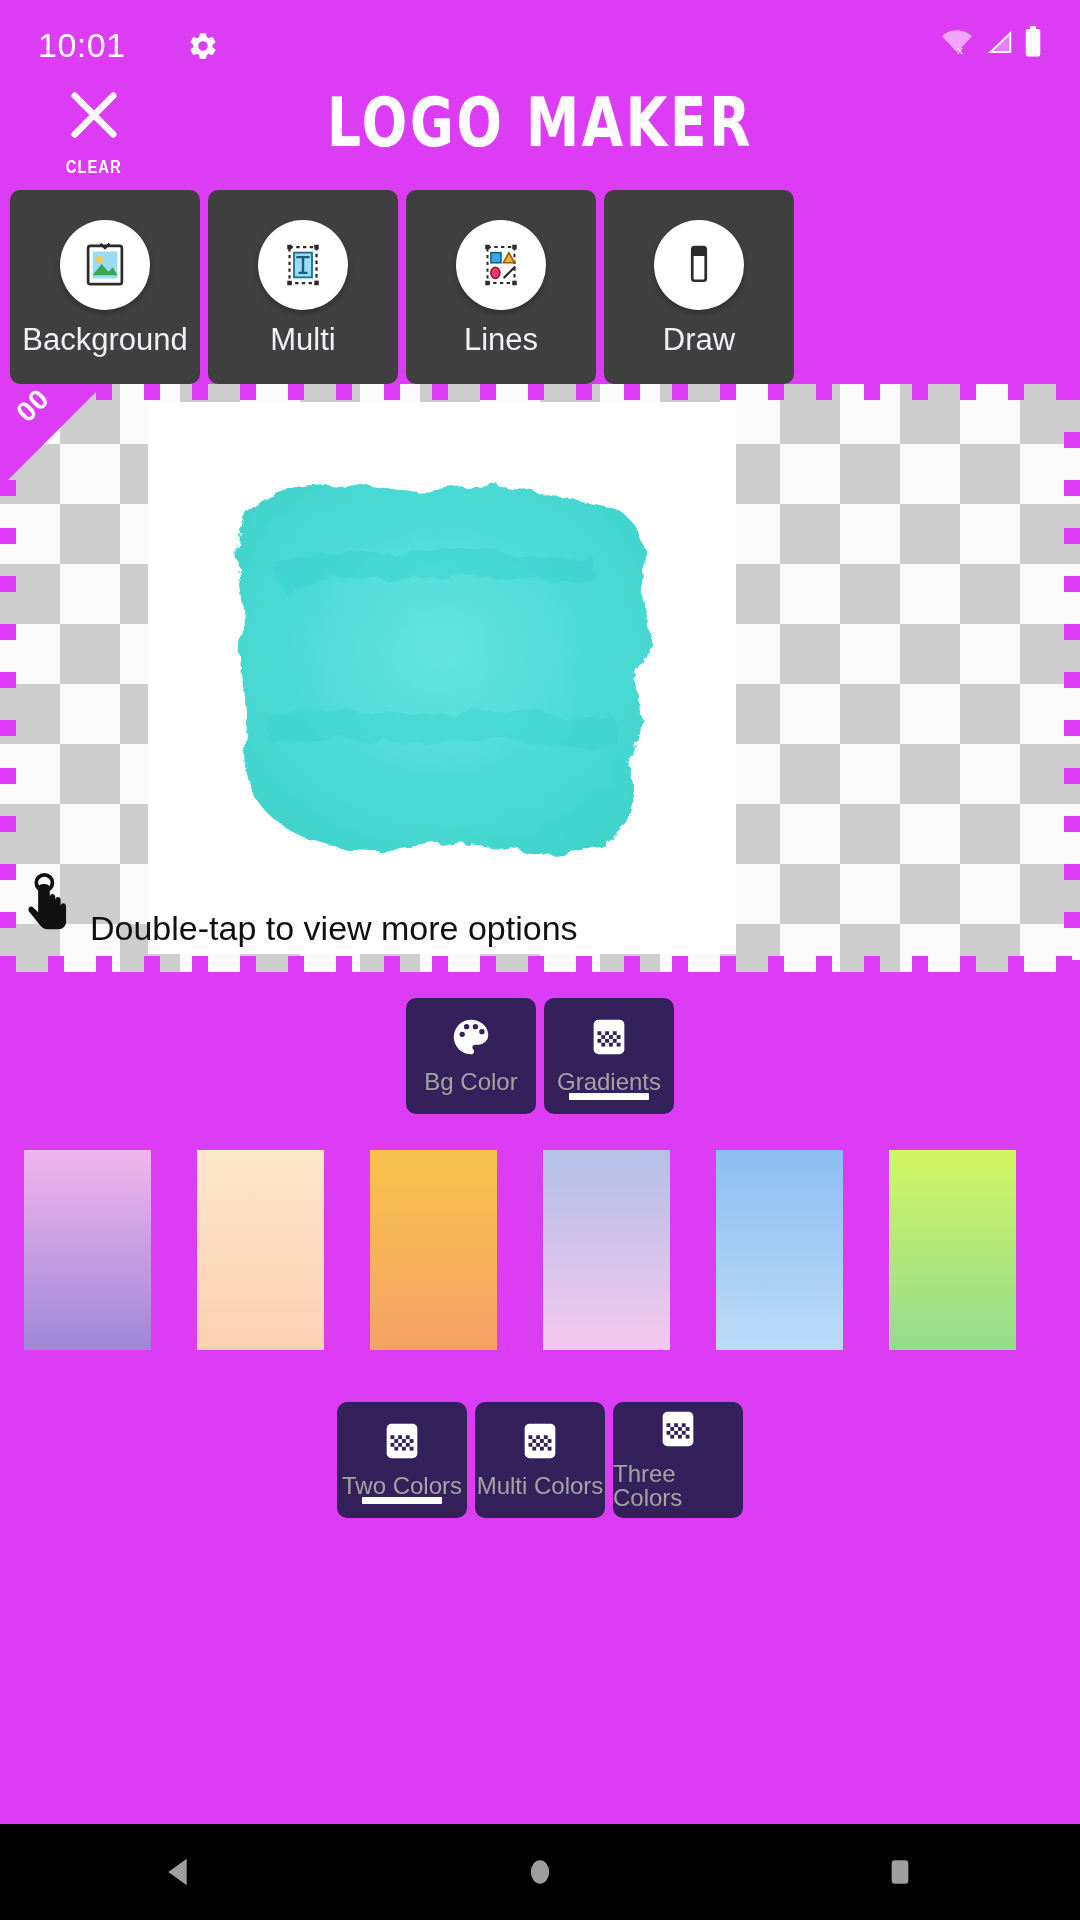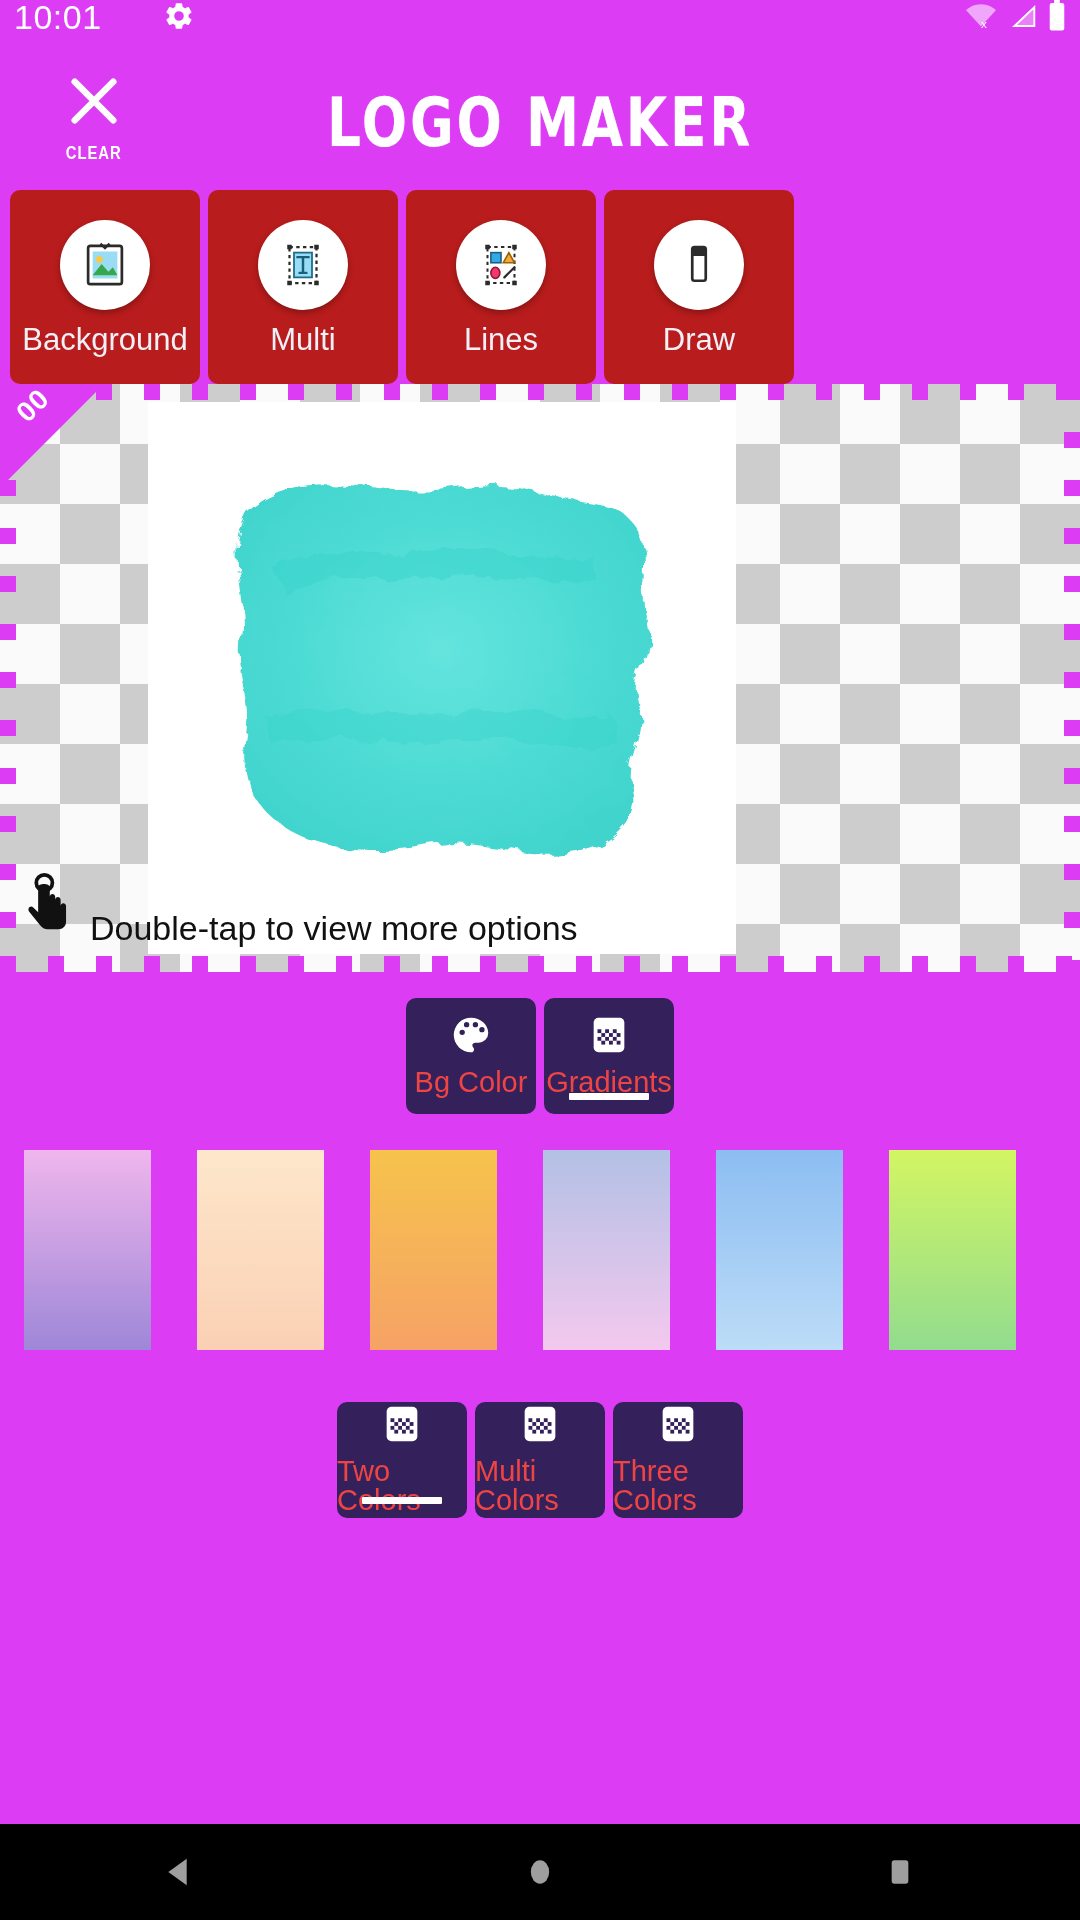--- a/index.html
+++ b/index.html
@@ -7,34 +7,34 @@
   body {
     font-family:"Liberation Sans", sans-serif;
     background:#DD3CF5;
     overflow:hidden;
     position:relative;
   }
 
   
   .statusbar{
     height:62px; width:100%;
-    display:flex; align-items:flex-start;
-    padding:0 14px;
+    display:flex; align-items:flex-end;
+    padding:0 38px;
     color:#ffffff;
     gap:39px;
   }
   .sb-time{ font-size:34px; letter-spacing:0.5px; line-height:1; }
   .sb-gear{ margin-left:22px; display:flex; align-items:center; }
   .sb-right{ margin-left:auto; display:flex; align-items:center; gap:10px; }
 
   
   .appbar{
     height:128px; width:100%;
     position:relative;
-    display:flex; align-items:flex-start; justify-content:space-between;
+    display:flex; align-items:flex-end; justify-content:space-between;
     padding:6px 34px 12px 34px;
   }
   .appbar-action{
     display:flex; flex-direction:column; align-items:center;
     width:120px; color:#fff;
   }
   .appbar-action .act-label{
     font-size:19px; font-weight:700; letter-spacing:1.2px;
     margin-top:4px;
     font-stretch:condensed;
@@ -55,21 +55,21 @@
 
   
   .cat-strip{
     display:flex; gap:8px;
     padding:0 10px;
     height:194px;
     overflow:hidden;
   }
   .cat-card{
     flex:0 0 190px;
-    background:#b91c1c;
+    background:#404040;
     border-radius:10px;
     display:flex; flex-direction:column;
     align-items:center; justify-content:center;
     gap:14px;
     position:relative;
   }
   .cat-bubble{
     width:90px; height:90px; border-radius:50%;
     background:#ffffff;
     display:flex; align-items:center; justify-content:center;
@@ -153,21 +153,21 @@
   .mode-btn{
     background:#34215C;
     border-radius:10px;
     width:130px; height:116px;
     display:flex; flex-direction:column;
     align-items:center; justify-content:center;
     gap:6px;
     position:relative;
     padding-bottom:4px;
   }
-  .mode-btn .m-label{ color:#ef4444; font-size:29px; line-height:1; }
+  .mode-btn .m-label{ color:#a3a3a3; font-size:24px; line-height:1; }
   .mode-btn.active .m-label{ }
   .mode-underline{
     position:absolute; bottom:14px;
     height:7px; width:80px; background:#ffffff; border-radius:1px;
   }
 
   .swatch-row{
     display:flex; gap:46px;
     padding:36px 24px 0 24px;
     height:250px;

